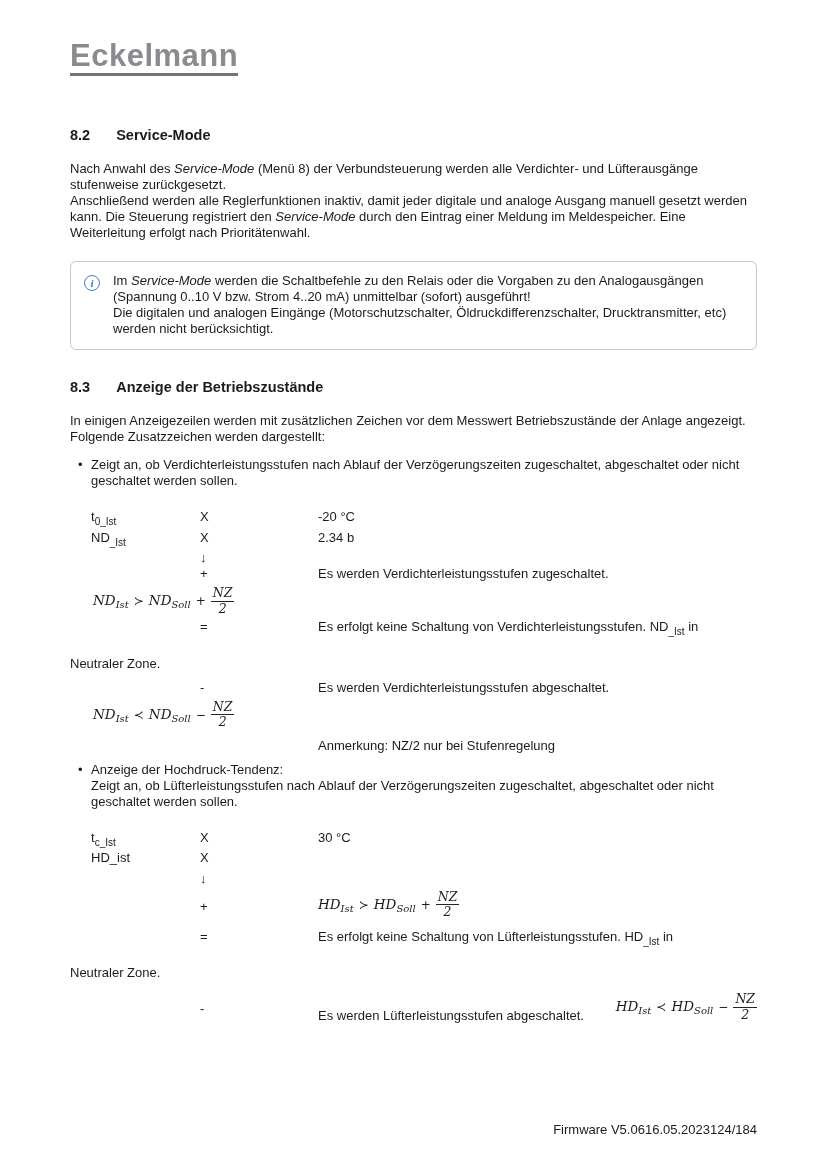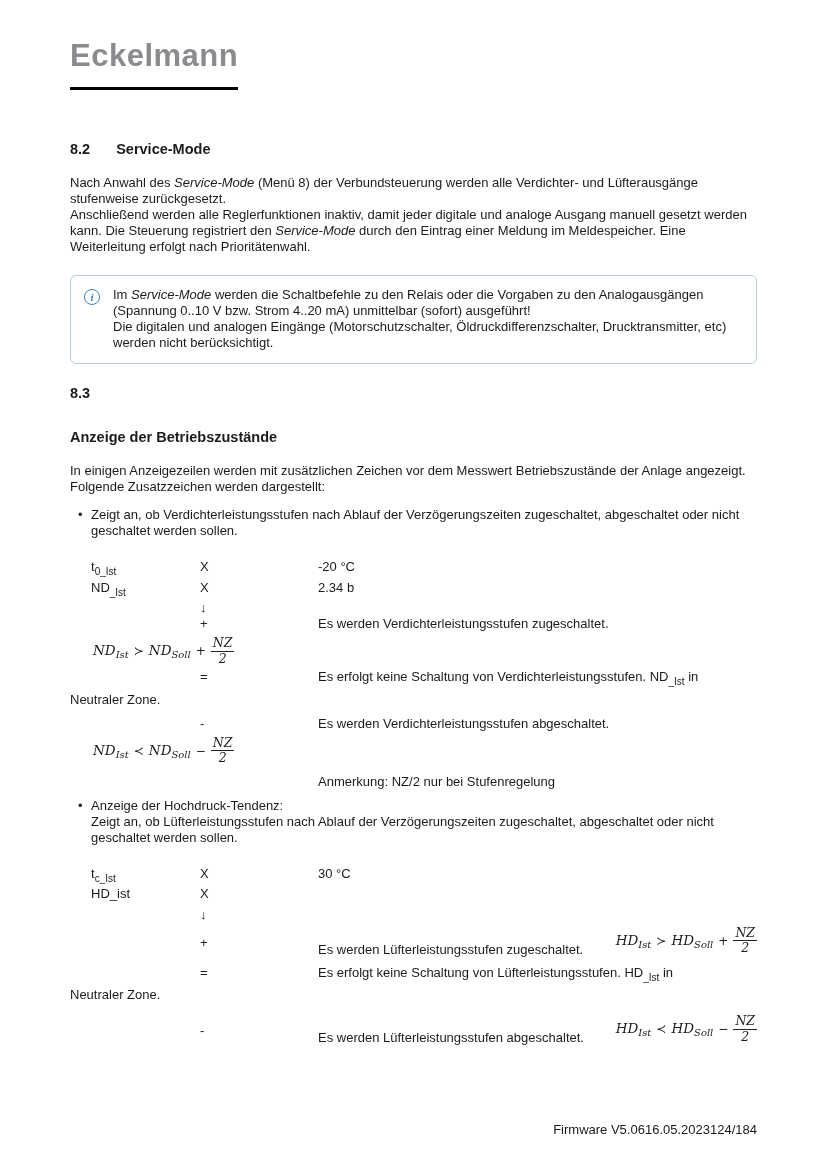--- a/index.html
+++ b/index.html
@@ -3,24 +3,24 @@
 <meta charset="utf-8">
 <style>
   html,body{margin:0;padding:0;background:#ffffff;}
   .page{
     position:relative;width:827px;height:1169px;background:#fff;overflow:hidden;
     font-family:"Liberation Sans",sans-serif;font-size:13px;line-height:16px;color:#1b1b1b;
   }
   .content{padding:0 70px;}
   .logo{
     display:inline-block;margin-top:40px;font-size:31px;font-weight:bold;line-height:1;
-    color:#8a8b8e;border-bottom:3px solid #000000;padding-bottom:16px;letter-spacing:0.5px;
+    color:#8a8b8e;border-bottom:3px solid #737373;padding-bottom:2px;letter-spacing:0.5px;
   }
   .sec-h{margin-top:50px;font-size:14.5px;font-weight:bold;display:flex;gap:26px;line-height:18px;}
-  .sec-h.sec2{margin-top:20px;flex-direction:column;}
+  .sec-h.sec2{margin-top:28px;}
   .para{margin-top:17px;}
   .italic{font-style:italic;}
   .notebox{
     margin-top:20px;border:1px solid #b8cdd9;border-radius:6px;
     padding:11px 16px 12px 42px;position:relative;box-sizing:border-box;
   }
   .info-icon{
     position:absolute;left:13px;top:13px;width:16px;height:16px;box-sizing:border-box;
     border:1.5px solid #3b7fc4;border-radius:50%;color:#3b7fc4;
     font-family:"Liberation Serif",serif;font-style:italic;font-weight:bold;font-size:11px;
@@ -42,21 +42,21 @@
   .formula-line{margin:4px 0 3px 2px;min-height:30px;display:flex;align-items:center;}
   .formula{
     font-family:"DejaVu Serif","Liberation Serif",serif;font-style:italic;font-size:13.5px;
     display:inline-flex;align-items:center;gap:5px;line-height:1;
   }
   .formula sub{font-size:10px;transform:translateY(3px);}
   .fvar{display:inline-flex;align-items:baseline;}
   .fop{font-family:"DejaVu Sans",sans-serif;font-size:12px;}
   .frac{display:inline-flex;flex-direction:column;align-items:center;font-size:12.5px;line-height:1.15;}
   .frac .num{border-bottom:1px solid #222;padding:0 2px 0 2px;}
-  .neutral{margin-top:2px;}
+  .neutral{margin-top:16px;}
   .footer{
     position:absolute;left:70px;right:70px;top:1122px;
     display:flex;justify-content:flex-end;font-size:13px;
   }
 </style>
 </head>
 <body>
 
 <div class="page">
   <div class="content">
@@ -196,21 +196,20 @@
         <span class="c2">X</span>
       </div>
       <div class="trow">
         <span class="c1"></span>
         <span class="c2">↓</span>
       </div>
       <div class="trow gap12">
         <span class="c1"></span>
         <span class="c2">+</span>
         <span class="c3 c3flex">
-          <span class="nowrap">Es werden Lüfterleistungsstufen zugeschaltet.</span>
           <span class="formula rform">
             <span class="fvar">
                 <span>HD</span>
                 <sub>Ist</sub>
               </span>
             <span class="fop">≻</span>
             <span class="fvar">
                 <span>HD</span>
                 <sub>Soll</sub>
               </span>

